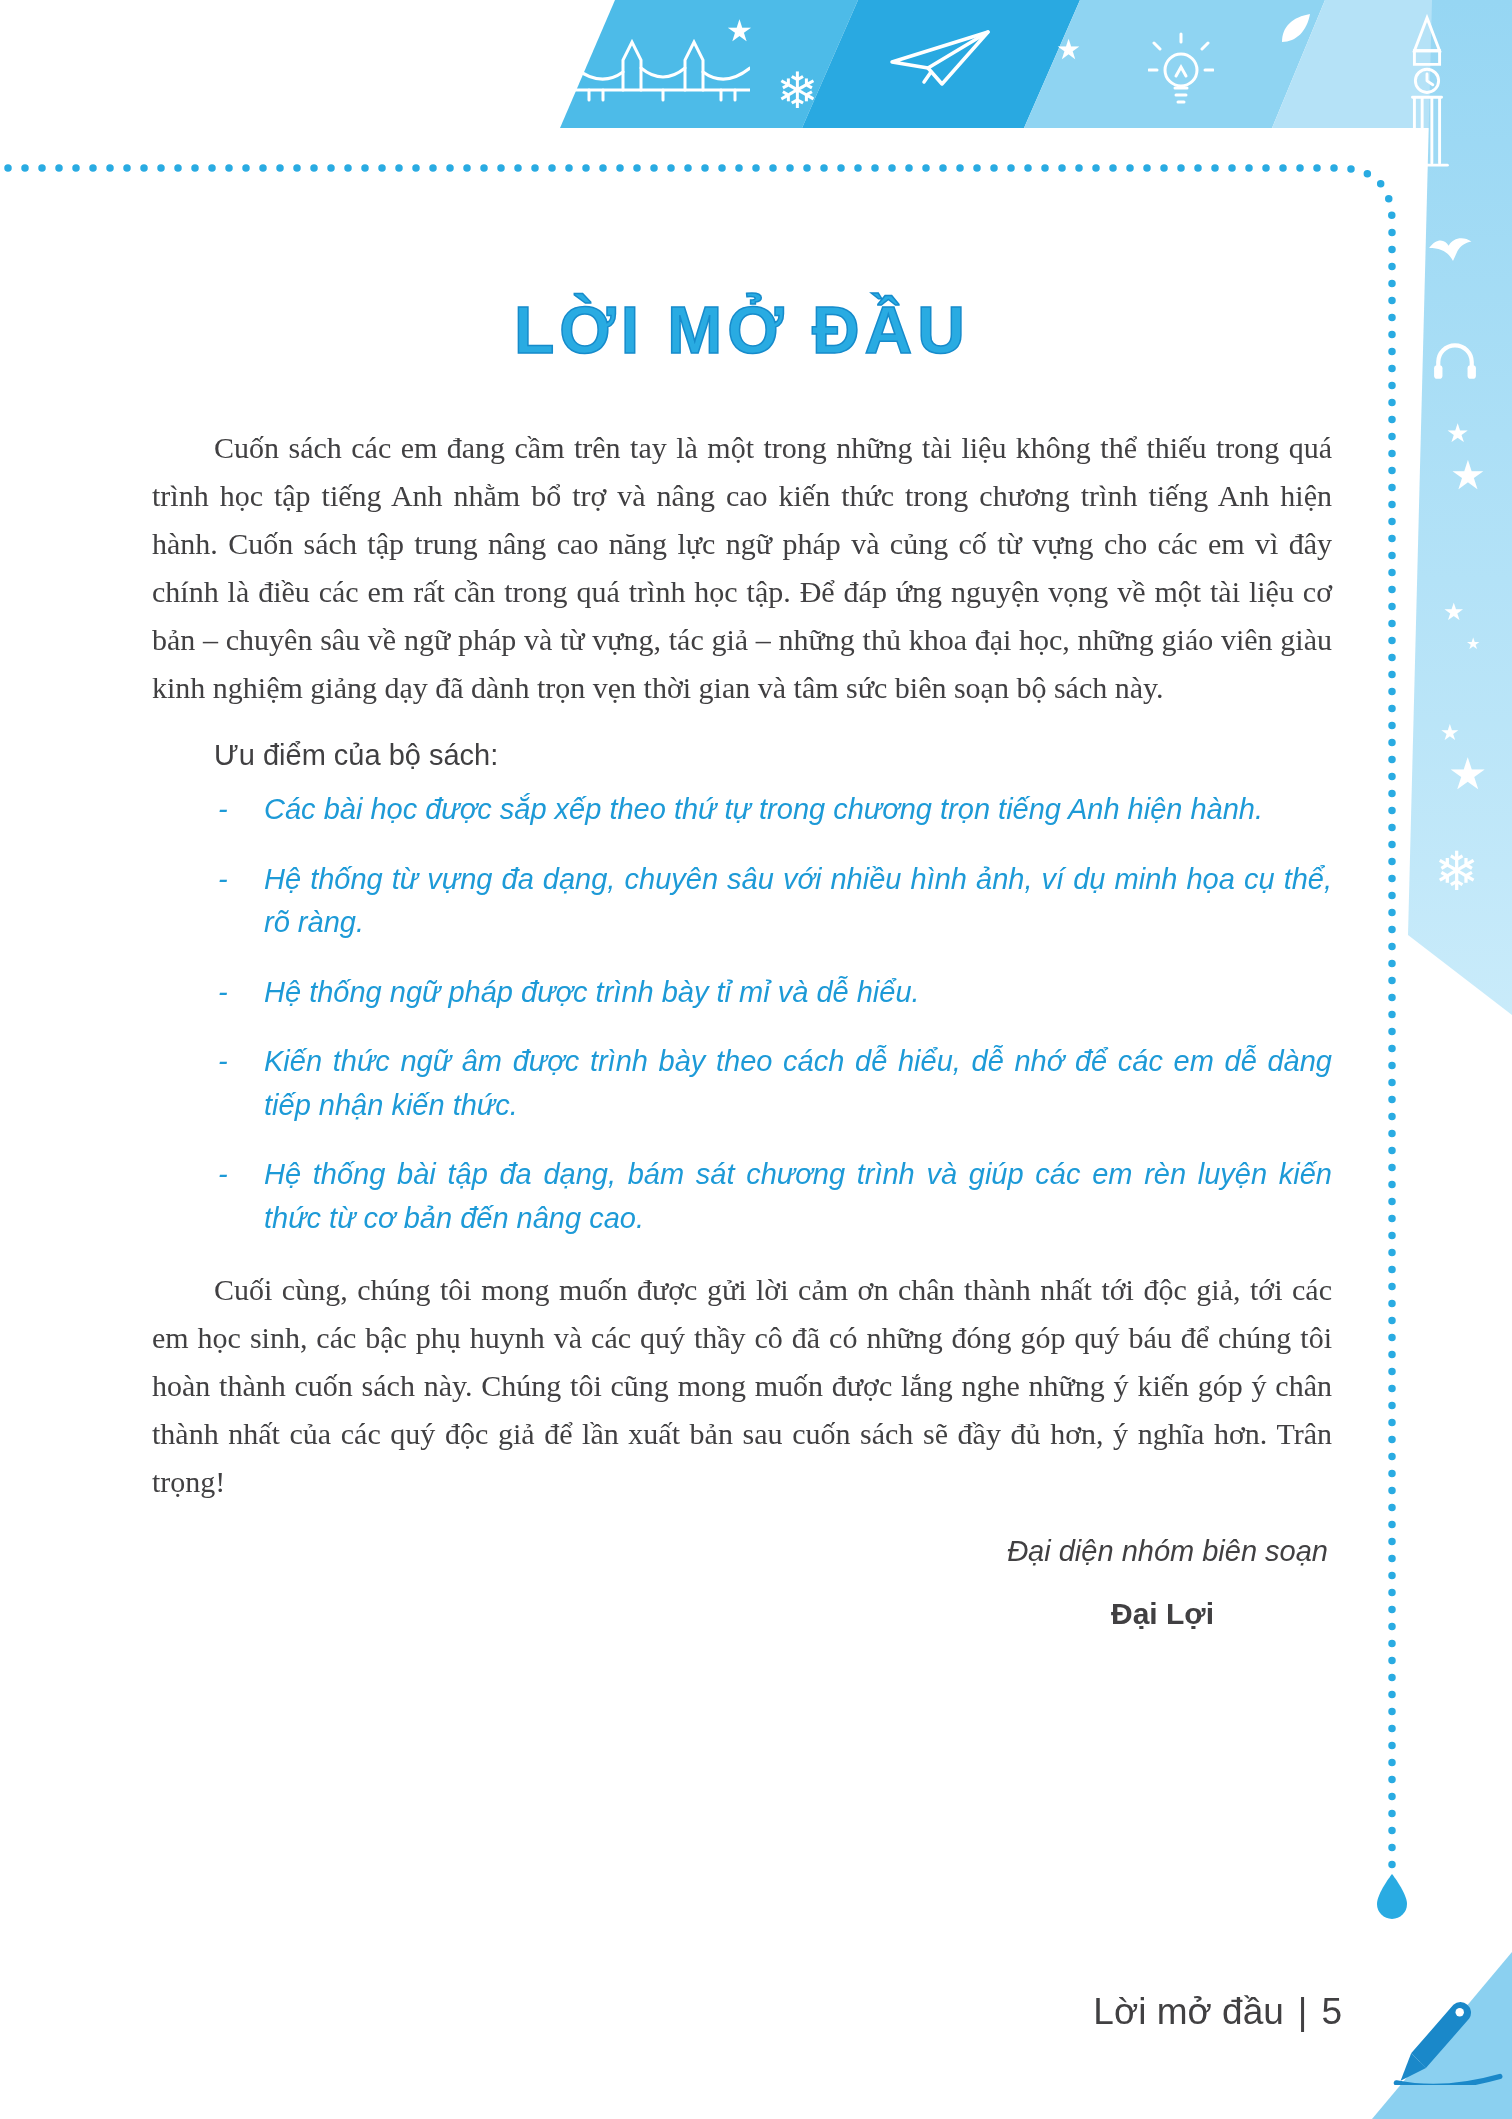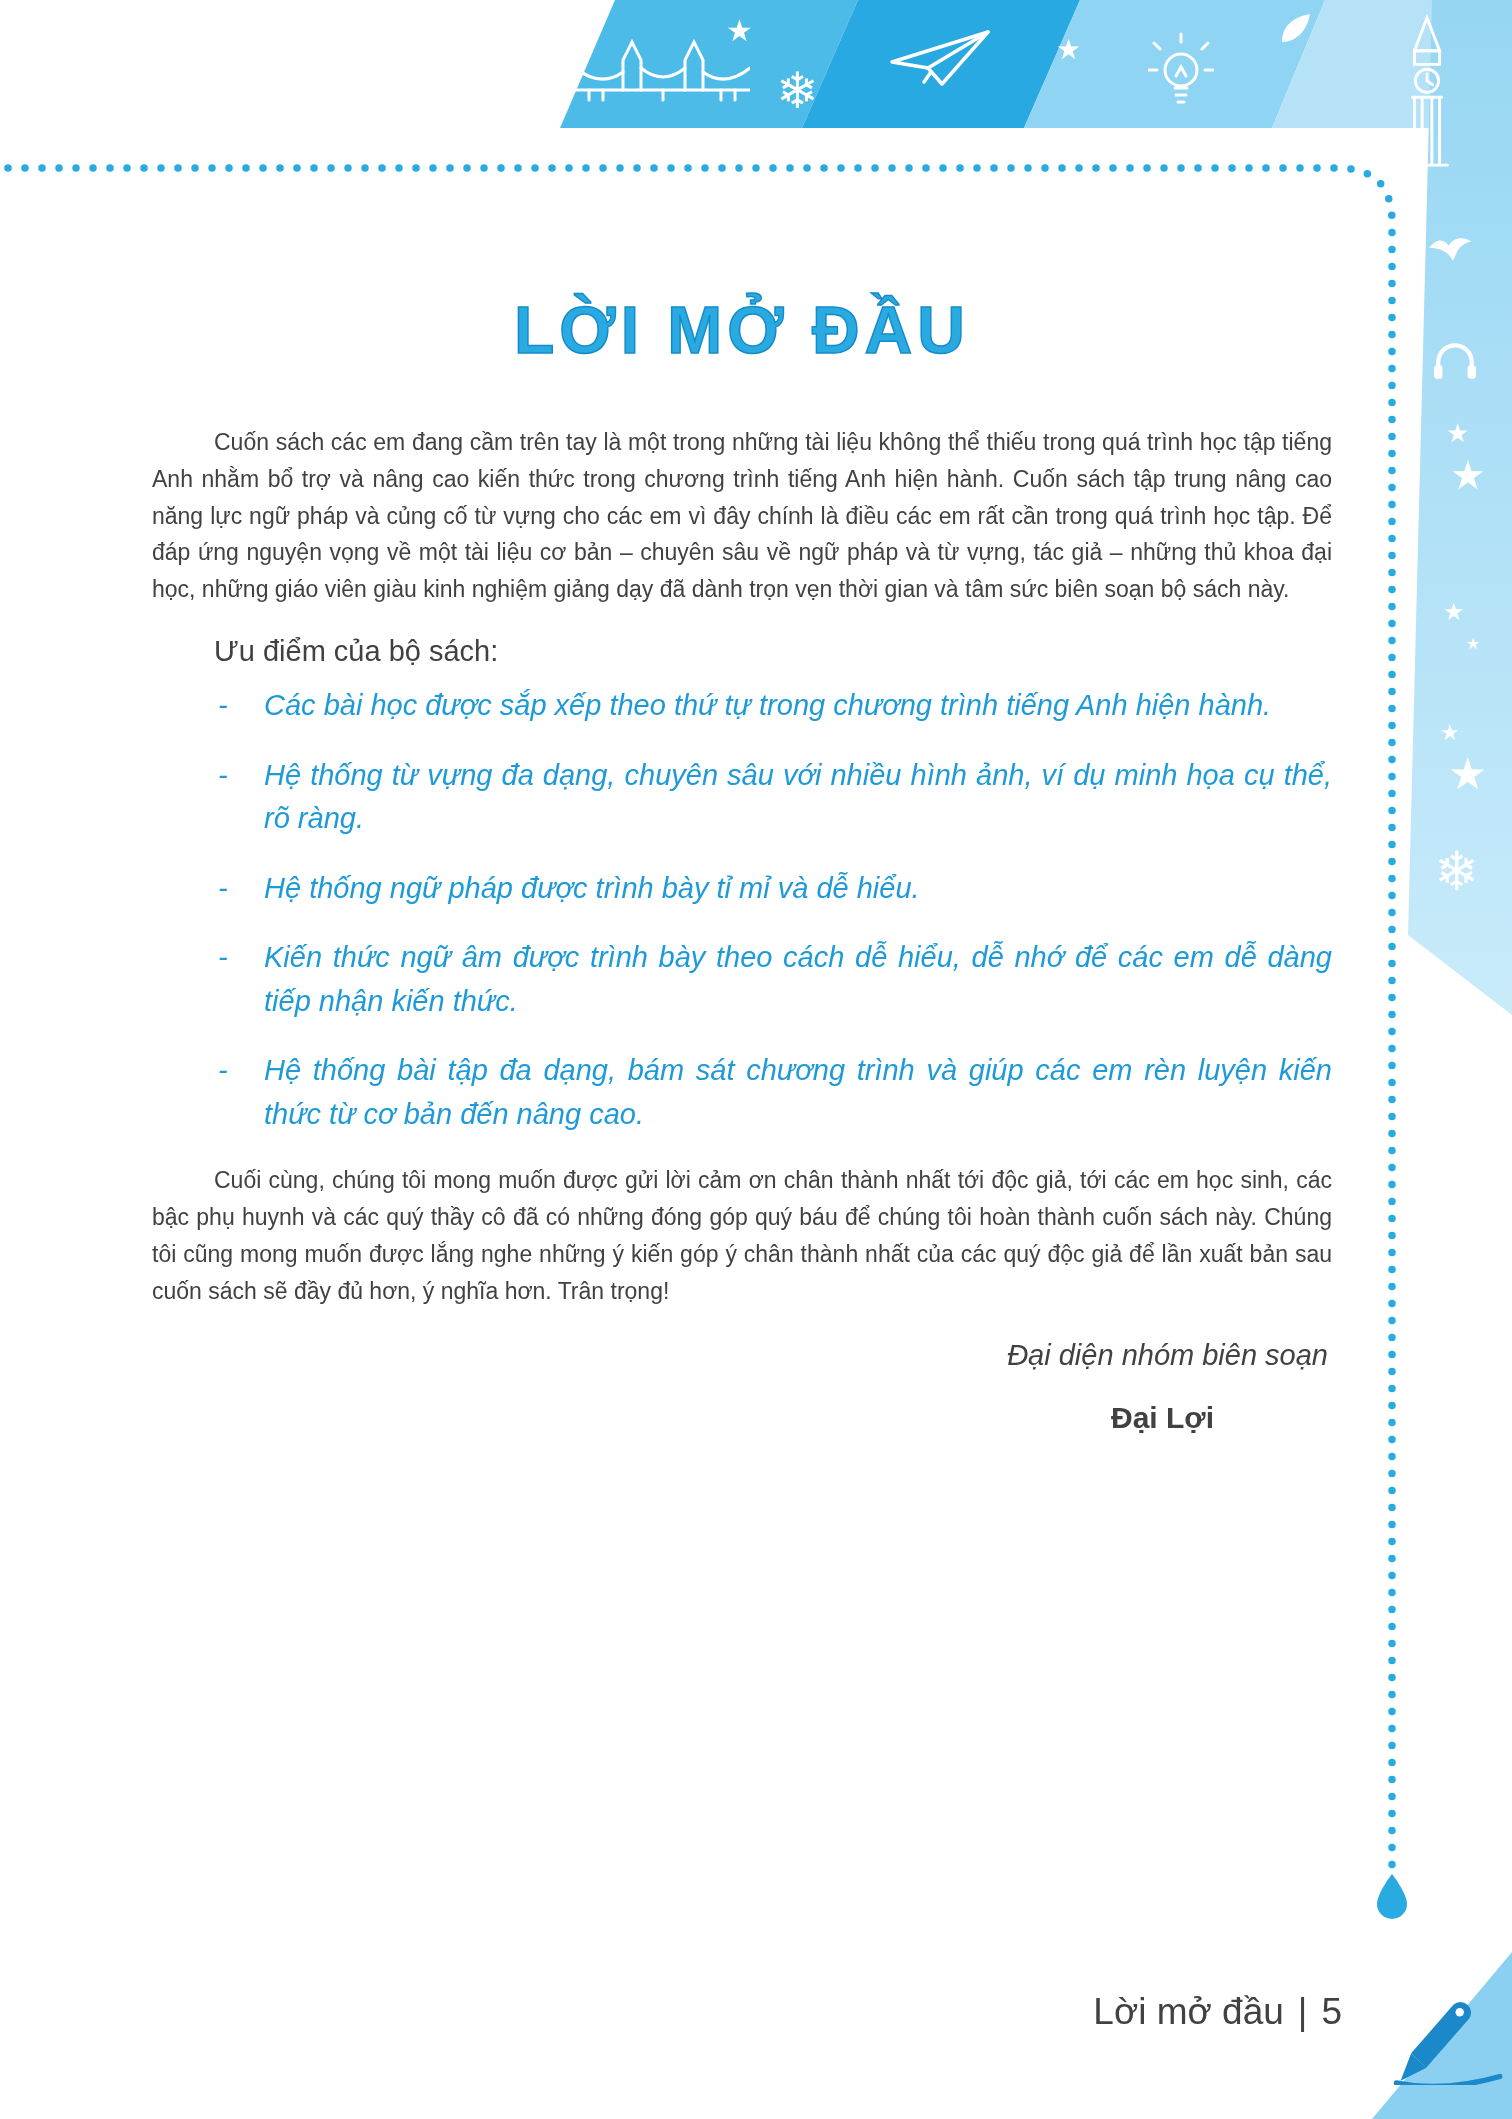--- a/index.html
+++ b/index.html
@@ -8,21 +8,21 @@
 
   .decor-svg{position:absolute;left:0;top:0;z-index:0;pointer-events:none;}
   .icon-abs{position:absolute;z-index:1;pointer-events:none;}
   .white-glyph{position:absolute;z-index:1;color:#ffffff;line-height:1;
                font-family:"DejaVu Sans",sans-serif;pointer-events:none;}
 
   .content{position:absolute;left:152px;top:292px;width:1180px;color:#414042;z-index:2;}
   .doc-title{text-align:center;font-size:66px;font-weight:900;color:#29ABE2;
              letter-spacing:5px;margin:0 0 56px 0;
              -webkit-text-stroke:1.5px #168BCB;}
-  .para{font-size:23px;line-height:1.6;text-align:justify;text-indent:62px;margin:0 0 14px 0;}
+  .para{font-size:30px;line-height:1.6;text-align:justify;text-indent:62px;margin:0 0 14px 0;font-family:Liberation Serif, serif;}
   .list-intro{font-size:29px;line-height:1.6;text-indent:62px;margin:20px 0 10px 0;}
   .bullets{list-style:none;margin:0;padding:0 0 0 66px;}
   .bullets li{display:flex;font-size:29px;line-height:1.5;color:#1D9AD7;font-style:italic;
               margin-bottom:26px;text-align:justify;}
   .bullet-dash{flex:0 0 46px;}
   .bullet-text{flex:1;}
   .closing{}
   .signoff{text-align:right;font-style:italic;font-size:29px;padding-right:4px;}
   .author{text-align:right;font-weight:700;font-size:30px;margin-top:24px;padding-right:118px;}
 
@@ -127,21 +127,21 @@
   <main class="content">
     <h1 class="doc-title">LỜI MỞ ĐẦU</h1>
 
     <p class="para">Cuốn sách các em đang cầm trên tay là một trong những tài liệu không thể thiếu trong quá trình học tập tiếng Anh nhằm bổ trợ và nâng cao kiến thức trong chương trình tiếng Anh hiện hành. Cuốn sách tập trung nâng cao năng lực ngữ pháp và củng cố từ vựng cho các em vì đây chính là điều các em rất cần trong quá trình học tập. Để đáp ứng nguyện vọng về một tài liệu cơ bản – chuyên sâu về ngữ pháp và từ vựng, tác giả – những thủ khoa đại học, những giáo viên giàu kinh nghiệm giảng dạy đã dành trọn vẹn thời gian và tâm sức biên soạn bộ sách này.</p>
 
     <p class="list-intro">Ưu điểm của bộ sách:</p>
 
     <ul class="bullets">
       <li>
         <span class="bullet-dash">-</span>
-        <span class="bullet-text">Các bài học được sắp xếp theo thứ tự trong chương trình tiếng Anh hiện hành.</span>
+        <span class="bullet-text">Các bài học được sắp xếp theo thứ tự trong chương trọn tiếng Anh hiện hành.</span>
       </li>
       <li>
         <span class="bullet-dash">-</span>
         <span class="bullet-text">Hệ thống từ vựng đa dạng, chuyên sâu với nhiều hình ảnh, ví dụ minh họa cụ thể, rõ ràng.</span>
       </li>
       <li>
         <span class="bullet-dash">-</span>
         <span class="bullet-text">Hệ thống ngữ pháp được trình bày tỉ mỉ và dễ hiểu.</span>
       </li>
       <li>

